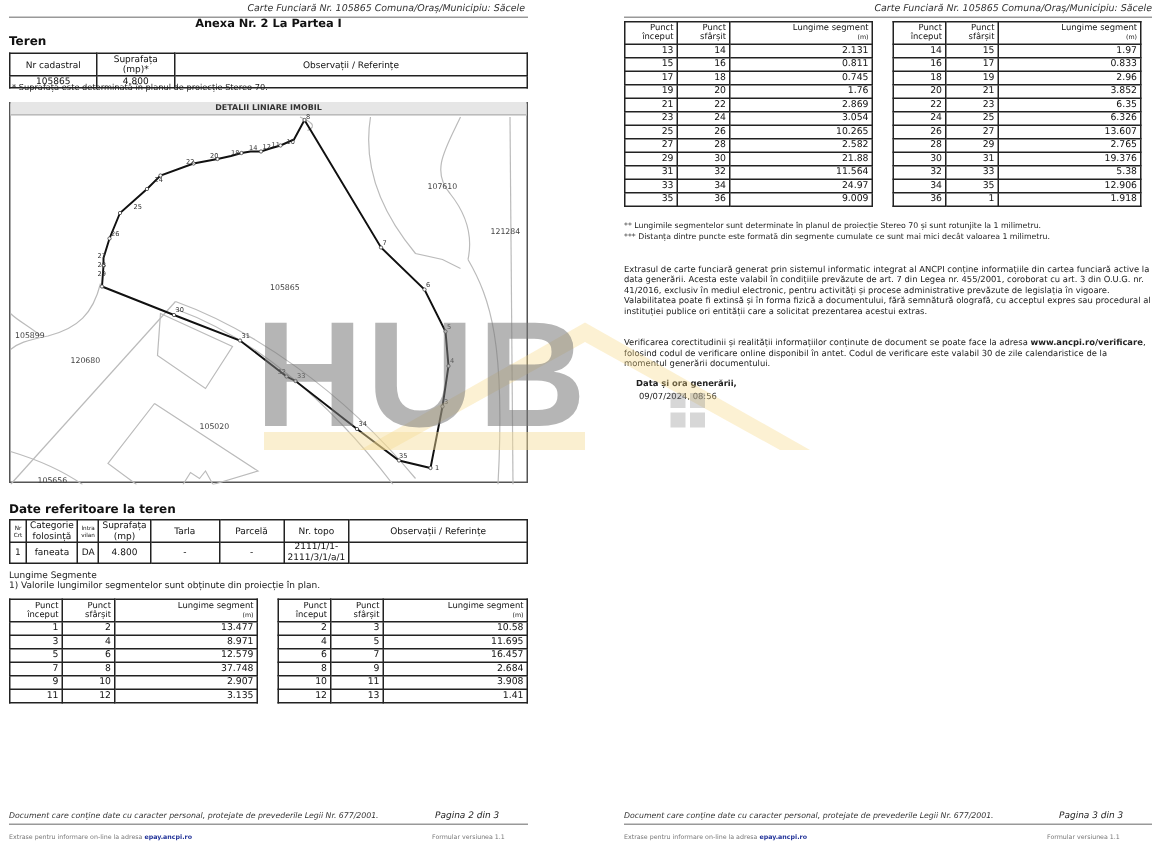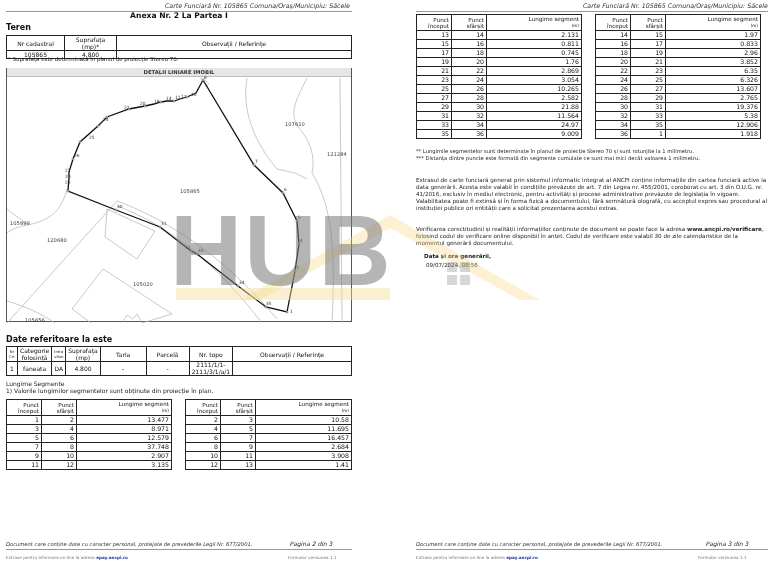--- a/index.html
+++ b/index.html
@@ -147,21 +147,21 @@
         <text x="278" y="57">107610</text>
         <text x="320" y="87">121284</text>
         <text x="3" y="156">105899</text>
         <text x="40" y="173">120680</text>
         <text x="126" y="217">105020</text>
         <text x="18" y="253">105656</text>
       </g>
     </svg>
   </div>
 
-  <div class="section" style="left:6px; top:335px;">Date referitoare la este</div>
+  <div class="section" style="left:6px; top:335px;">Date referitoare la teren</div>
   <table style="left:6px; top:346px; width:346px;">
     <tbody>
         <tr style="font-size:6px;">
       <td class="tc" style="width:11px; font-size:3.8px;">Nr Crt</td>
       <td class="tc" style="width:34px;">Categorie folosință</td>
       <td class="tc" style="width:14px; font-size:3.8px;">Intra vilan</td>
       <td class="tc" style="width:34px;">Suprafața (mp)</td>
       <td class="tc" style="width:46px;">Tarla</td>
       <td class="tc" style="width:43px;">Parcelă</td>
       <td class="tc" style="width:43px;">Nr. topo</td>

